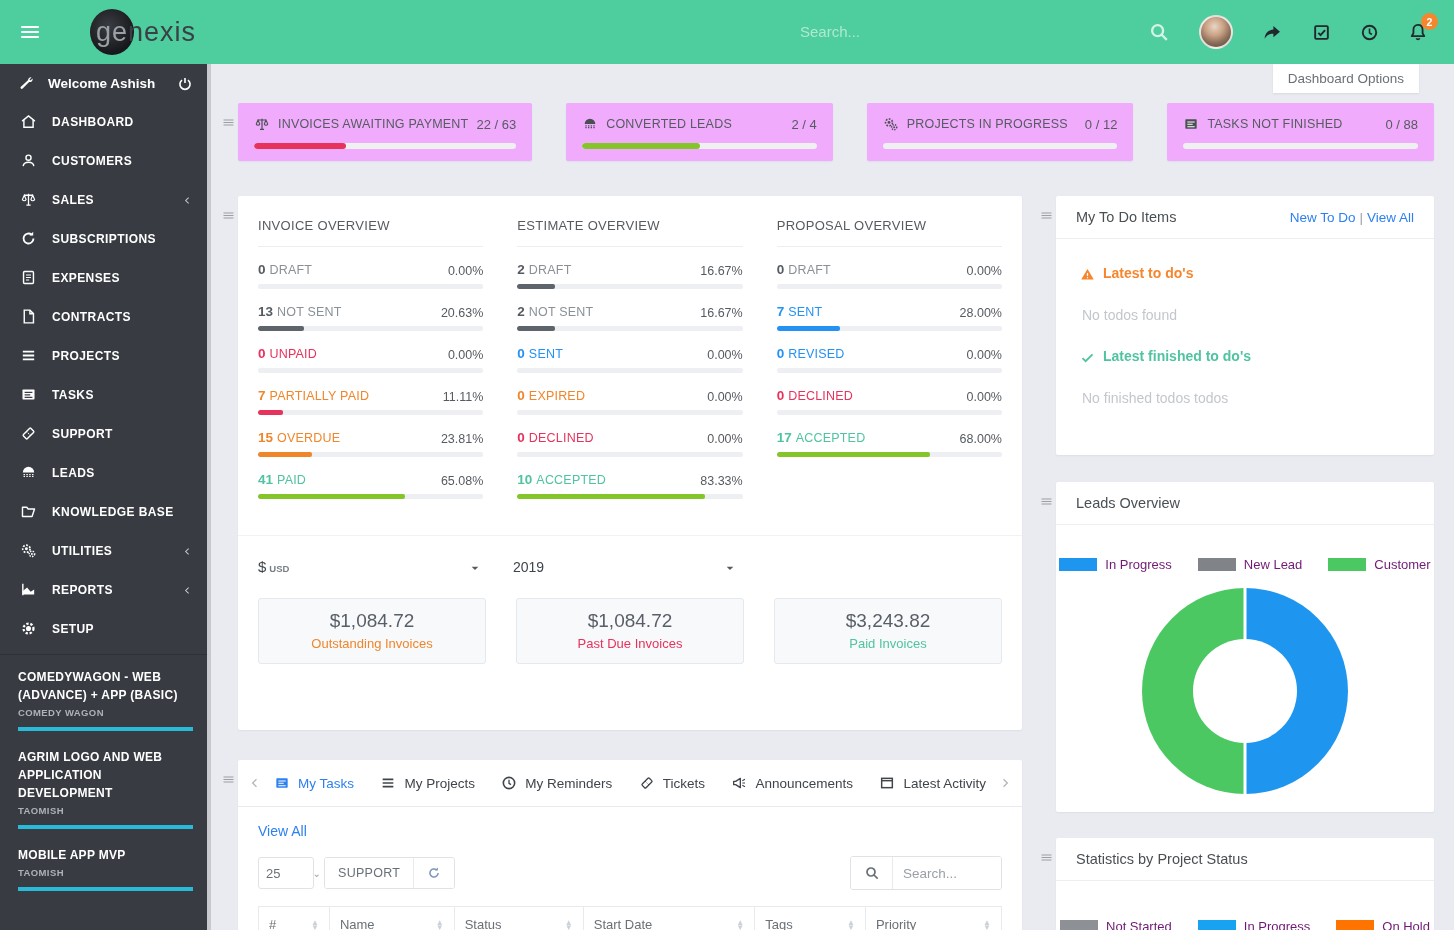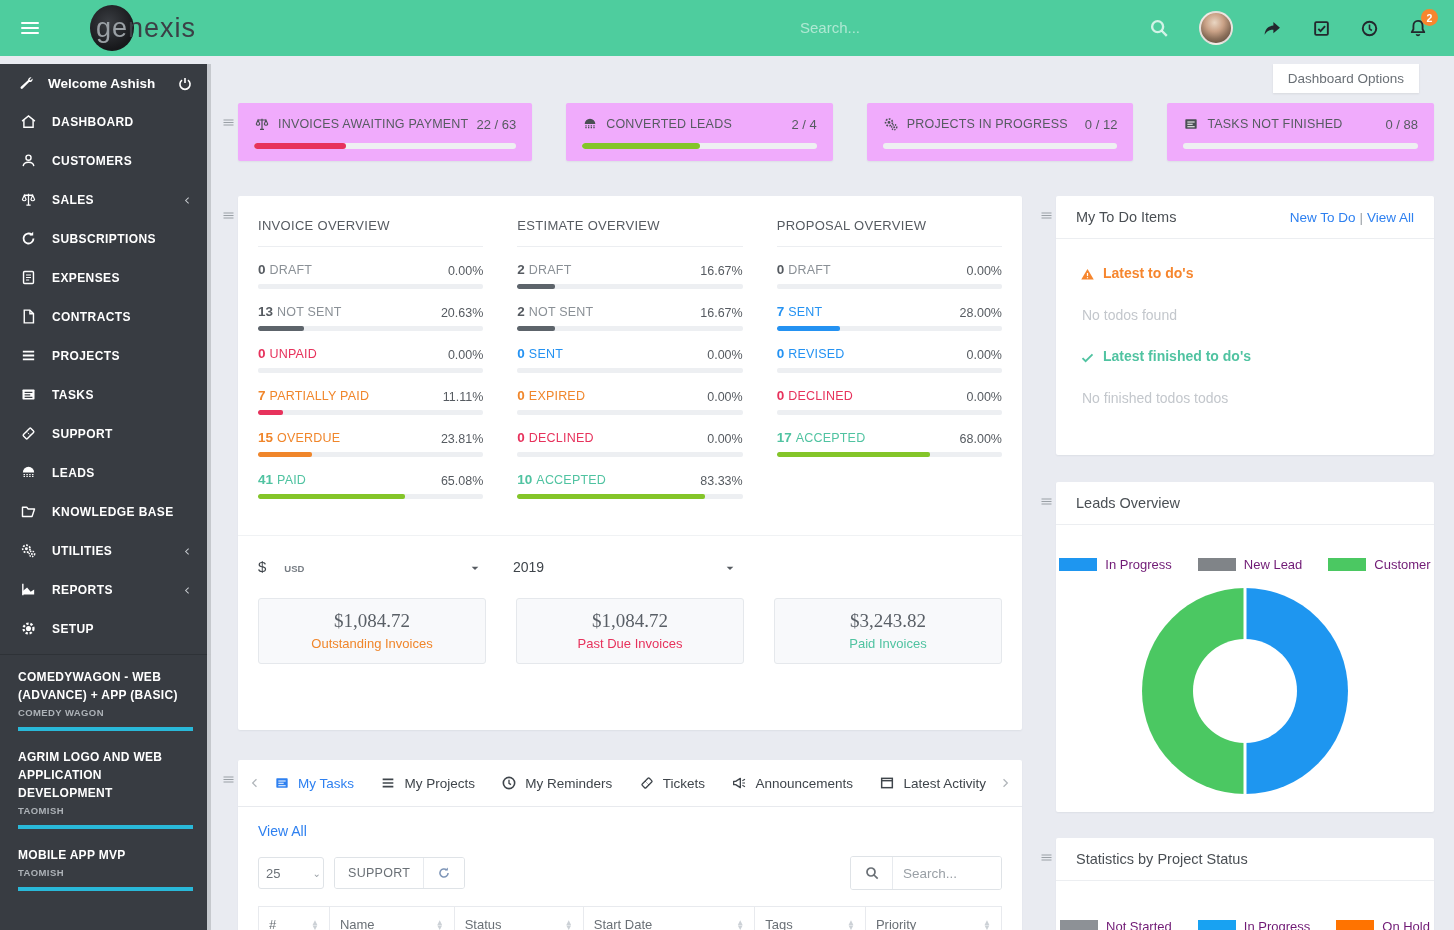--- a/index.html
+++ b/index.html
@@ -1,21 +1,21 @@
 <!DOCTYPE html>
 <html><head>
 <meta charset="utf-8">
 <style>
   * { margin:0; padding:0; box-sizing:border-box; }
   html,body { width:1454px; height:930px; overflow:hidden; }
   body { font-family:"Liberation Sans","DejaVu Sans",sans-serif; background:#e9ebf1; position:relative; color:#565b61; }
   svg.ic { display:inline-block; vertical-align:middle; fill:none; }
 
   
-  .header { position:absolute; top:0; left:0; right:0; height:56px; background:#4ecd9e; display:flex; align-items:center; z-index:30; }
+  .header { position:absolute; top:0; left:0; right:0; height:64px; background:#4ecd9e; display:flex; align-items:center; z-index:30; }
   .hamburger { width:60px; display:flex; justify-content:center; cursor:pointer; }
   .hamburger span { display:block; width:18px; }
   .hamburger i { display:block; height:2.5px; background:#fff; margin:2.5px 0; border-radius:1px; }
   .logo { position:relative; height:64px; display:flex; align-items:center; margin-left:14px; }
   .logo .disc { position:absolute; left:16px; top:9px; width:44px; height:46px; border-radius:50%; background:radial-gradient(circle at 42% 38%, #3a3d42 0%, #17181b 70%); }
   .logo .word { position:relative; font-size:27px; font-weight:300; letter-spacing:1px; color:#3b4046; padding-left:22px; }
   .logo .word .ge { color:#9aa0a5; }
   .hdr-search { margin-left:auto; width:330px; }
   .hdr-search input { width:100%; background:transparent; border:none; outline:none; font-size:15px; color:#fff; font-family:inherit; }
   .hdr-search input::placeholder { color:rgba(255,255,255,.55); }
@@ -68,40 +68,40 @@
   .ov-row { margin-top:13px; cursor:pointer; }
   .ov-row-top { display:flex; justify-content:space-between; align-items:flex-end; margin-bottom:6px; }
   .ov-count { font-size:13.5px; font-weight:700; }
   .ov-lbl { font-size:12.5px; letter-spacing:.2px; margin-left:4px; }
   .ov-pct { font-size:12.5px; color:#565b61; }
   .ov-track { height:5px; background:#edeff2; border-radius:2px; overflow:hidden; }
   .ov-fill { height:100%; border-radius:2px; }
   .ov-sel-row { display:flex; gap:30px; padding:0 20px; margin-top:36px; border-top:1px solid #f0f2f4; padding-top:22px; }
   .ov-select { width:225px; display:flex; align-items:center; justify-content:space-between; cursor:pointer; }
   .ov-select .cur-sym { font-size:15px; color:#3f454b; }
-  .ov-select .cur-code { font-size:9.5px; color:#777d84; font-weight:700; margin-left:18px; }
+  .ov-select .cur-code { font-size:9.5px; color:#777d84; font-weight:700; margin-left:3px; }
   .ov-select .yr { font-size:14px; color:#3f454b; }
   .ov-select .caret { color:#565b61; }
   .money-row { display:flex; gap:30px; padding:0 20px; margin-top:22px; }
   .money-card { flex:1; background:#f8f9fb; border:1px solid #e5e8ec; border-radius:3px; text-align:center; padding:11px 8px 12px; }
-  .money-amt { font-size:19px; color:#595f66;font-family:Liberation Serif, serif; }
+  .money-amt { font-size:19px; color:#595f66; }
   .money-lbl { font-size:13px; margin-top:4px; }
 
   
   .tabs-widget { left:27px; top:696px; width:784px; }
   .tabbar { display:flex; align-items:center; height:47px; border-bottom:1px solid #e8eaee; padding:0 10px; }
   .tabchev { color:#b0b5ba; cursor:pointer; display:flex; }
   .tabs-list { flex:1; display:flex; justify-content:space-between; align-items:center; padding:0 12px; }
   .tab { display:flex; align-items:center; gap:8px; font-size:13.5px; color:#3f454b; cursor:pointer; --ic2:#fff; }
   .tab .tic { color:#3f454b; display:flex; }
   .tab.active, .tab.active .tic { color:#2e80f0; }
   .tabs-body { padding:15px 20px 0; }
   .viewall { font-size:14px; color:#2e80f0; cursor:pointer; display:inline-block; }
   .tbl-controls { display:flex; align-items:center; margin-top:16px; }
-  .pagesize { width:66px; height:32px; border:1px solid #dfe3e7; border-radius:3px; background:#fff; display:flex; align-items:center; justify-content:space-between; padding:0 7px; font-size:13px; color:#6a7076; cursor:pointer; margin-right:10px;gap:32px; }
+  .pagesize { width:56px; height:32px; border:1px solid #dfe3e7; border-radius:3px; background:#fff; display:flex; align-items:center; justify-content:space-between; padding:0 7px; font-size:13px; color:#6a7076; cursor:pointer; margin-right:10px;gap:32px; }
   .btn-group { display:flex; border:1px solid #dfe3e7; border-radius:3px; overflow:hidden; }
   .btn-flat { background:#fff; border:none; font-size:12.5px; color:#6a7076; letter-spacing:.3px; padding:0 13px; height:30px; cursor:pointer; font-family:inherit; }
   .btn-flat + .btn-flat { border-left:1px solid #e7eaee; }
   .search-group { margin-left:auto; display:flex; border:1px solid #dfe3e7; border-radius:3px; overflow:hidden; }
   .search-group .sg-btn { width:42px; height:32px; background:#fff; border:none; border-right:1px solid #e7eaee; color:#6a7076; cursor:pointer; display:flex; align-items:center; justify-content:center; }
   .search-group input { width:108px; border:none; outline:none; padding:0 10px; font-size:13.5px; color:#565b61; font-family:inherit; }
   .search-group input::placeholder { color:#9aa0a6; }
   .task-table { width:100%; border-collapse:collapse; margin-top:16px; }
   .task-table th { font-weight:400; font-size:13px; color:#6a7076; text-align:left; padding:10px 10px; border:1px solid #e8eaee; background:#fff; cursor:pointer; white-space:nowrap; }
   .sort { float:right; color:#ccd1d6; font-size:8px; line-height:5px; display:inline-flex; flex-direction:column; margin-top:3px; }

